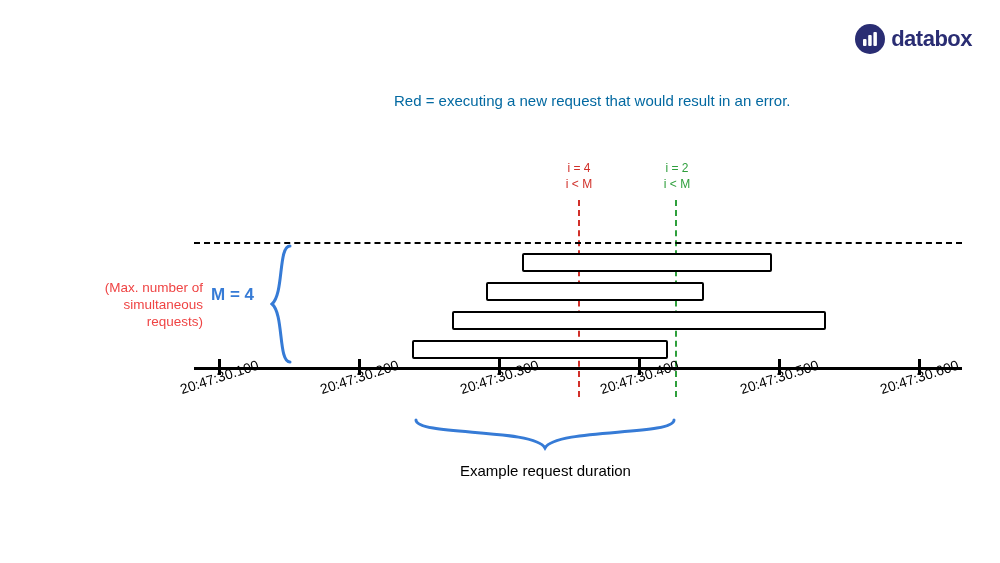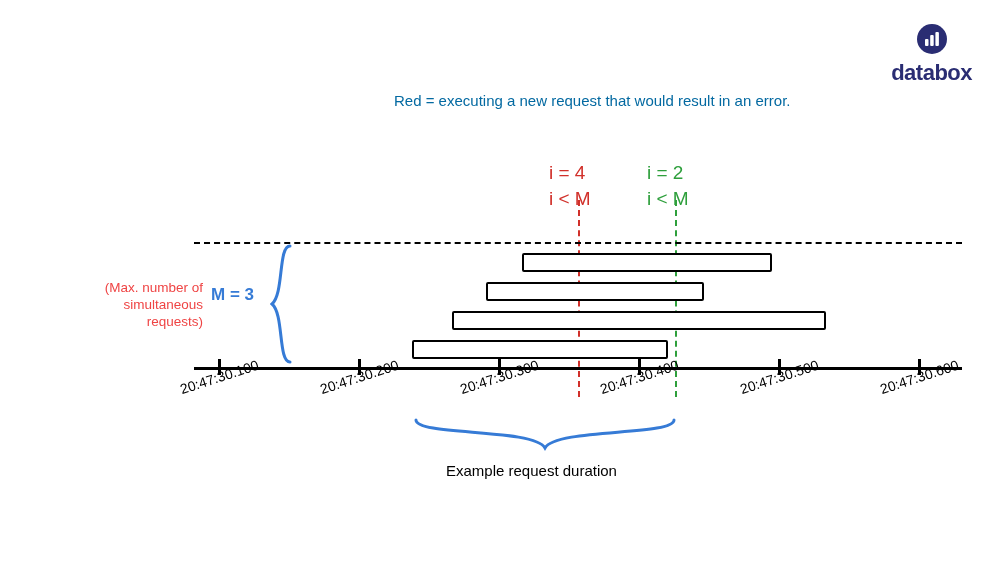--- a/index.html
+++ b/index.html
@@ -11,21 +11,20 @@
       position: relative;
       overflow: hidden;
     }
     .logo {
       position: absolute;
       top: 24px;
       right: 28px;
       display: flex;
       align-items: center;
       gap: 6px;
-      flex-direction: column;
     }
     .logo-icon {
       width: 30px;
       height: 30px;
       border-radius: 50%;
       background: #2a2d73;
       display: flex;
       align-items: center;
       justify-content: center;
     }
@@ -40,21 +39,21 @@
     .legend {
       position: absolute;
       top: 88px;
       left: 394px;
       font-family: sans-serif;
       font-size: 15px;
       color: #0369a1;
       line-height: 1.75;
     }
     .diagram { position: absolute; top: 160px; left: 0; width: 1000px; height: 360px; }
-    .marker-text { position: absolute; font-size: 19px; line-height: 1.35; }
+    .marker-text { position: absolute; font-size: 12px; line-height: 1.35; text-align: center; }
     .marker-red { color: #d1302a; left: 549px; top: 0; width: 60px; }
     .marker-green { color: #2e9f3c; left: 647px; top: 0; width: 60px; }
     .dashed-line-v { position: absolute; border-left: 2.5px dashed; top: 40px; height: 197px; }
     .dashed-red { border-color: #d1302a; left: 578px; }
     .dashed-green { border-color: #2e9f3c; left: 675px; }
     .dashed-top { position: absolute; top: 82px; left: 194px; width: 768px; border-top: 2.5px dashed #000; }
     .request-bar {
       position: absolute;
       height: 19px;
       border: 2px solid #000;
@@ -97,21 +96,21 @@
     .bottom-brace {
       position: absolute;
       top: 256px;
       left: 414px;
       width: 262px;
       height: 36px;
     }
     .duration-label {
       position: absolute;
       top: 302px;
-      left: 446px;
+      left: 460px;
       font-family: sans-serif;
       font-size: 15px;
       color: #000;
     }
   </style>
 </head>
 <body>
 
 <div class="logo">
   <span class="logo-icon">
@@ -159,21 +158,21 @@
       <div class="tick-label" style="left: 458px;">20:47:30.300</div>
       <div class="tick" style="left: 638px;"></div>
       <div class="tick-label" style="left: 598px;">20:47:30.400</div>
       <div class="tick" style="left: 778px;"></div>
       <div class="tick-label" style="left: 738px;">20:47:30.500</div>
       <div class="tick" style="left: 918px;"></div>
       <div class="tick-label" style="left: 878px;">20:47:30.600</div>
     </div>
 
   <div class="m-label">(Max. number of simultaneous requests)</div>
-  <div class="m-value">M = 3</div>
+  <div class="m-value">M = 4</div>
 
   <svg class="left-brace" viewBox="0 0 24 120">
     <path d="M20 2 C8 2 14 50 2 60 C14 70 8 118 20 118" stroke="#367bd6" stroke-width="3" fill="none" stroke-linecap="round"></path>
   </svg>
 
   <svg class="bottom-brace" viewBox="0 0 262 36">
     <path d="M2 4 C2 20 120 12 131 32 C142 12 260 20 260 4" stroke="#367bd6" stroke-width="3" fill="none" stroke-linecap="round"></path>
   </svg>
 
   <div class="duration-label">Example request duration</div>

